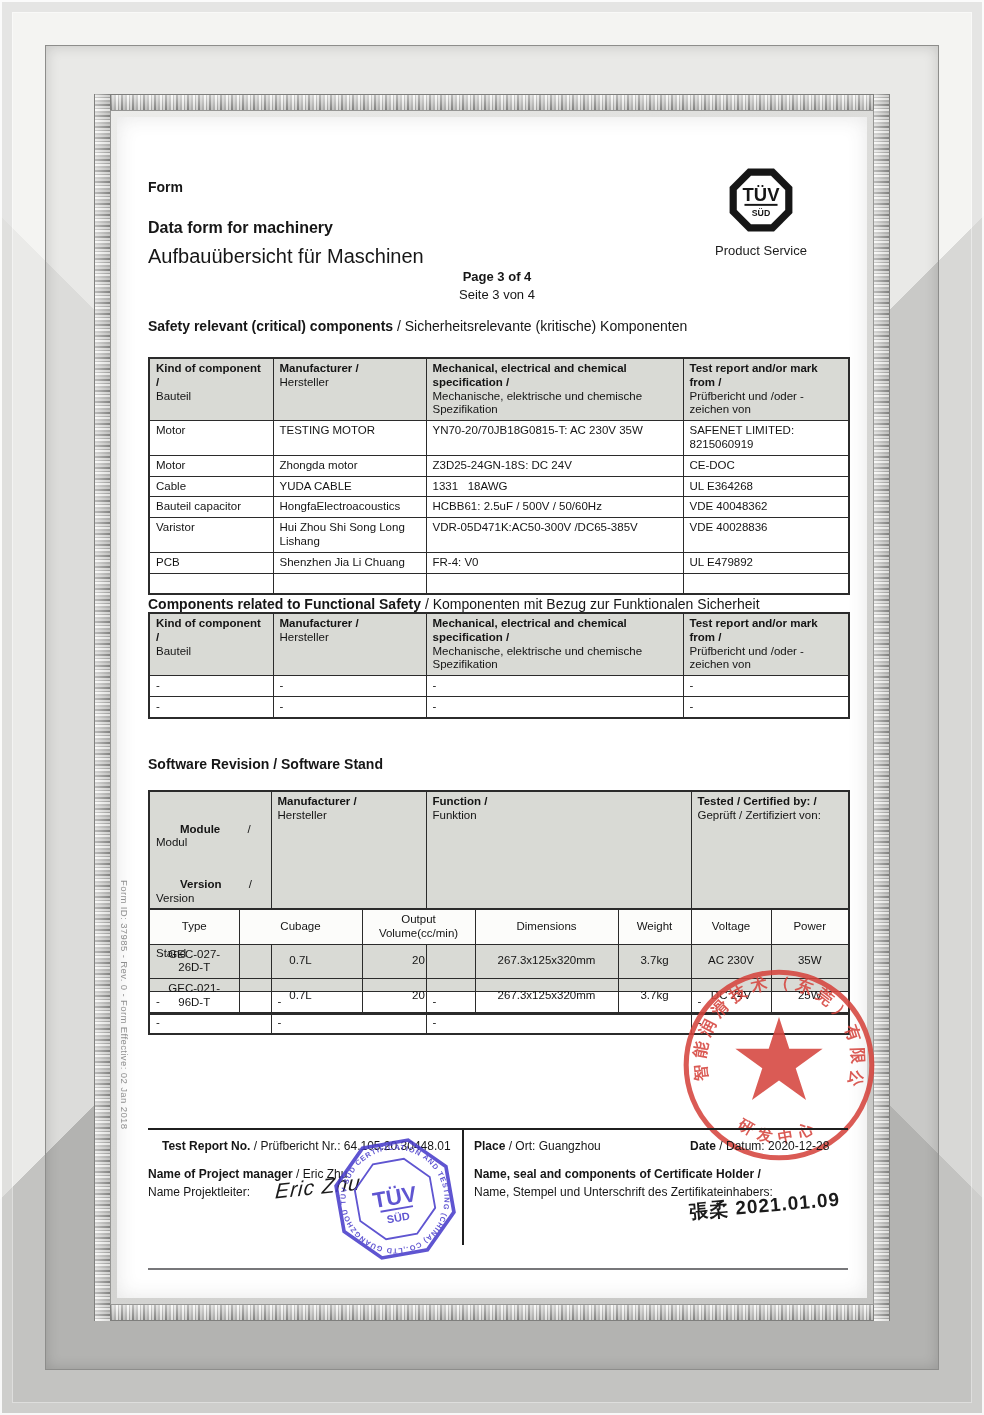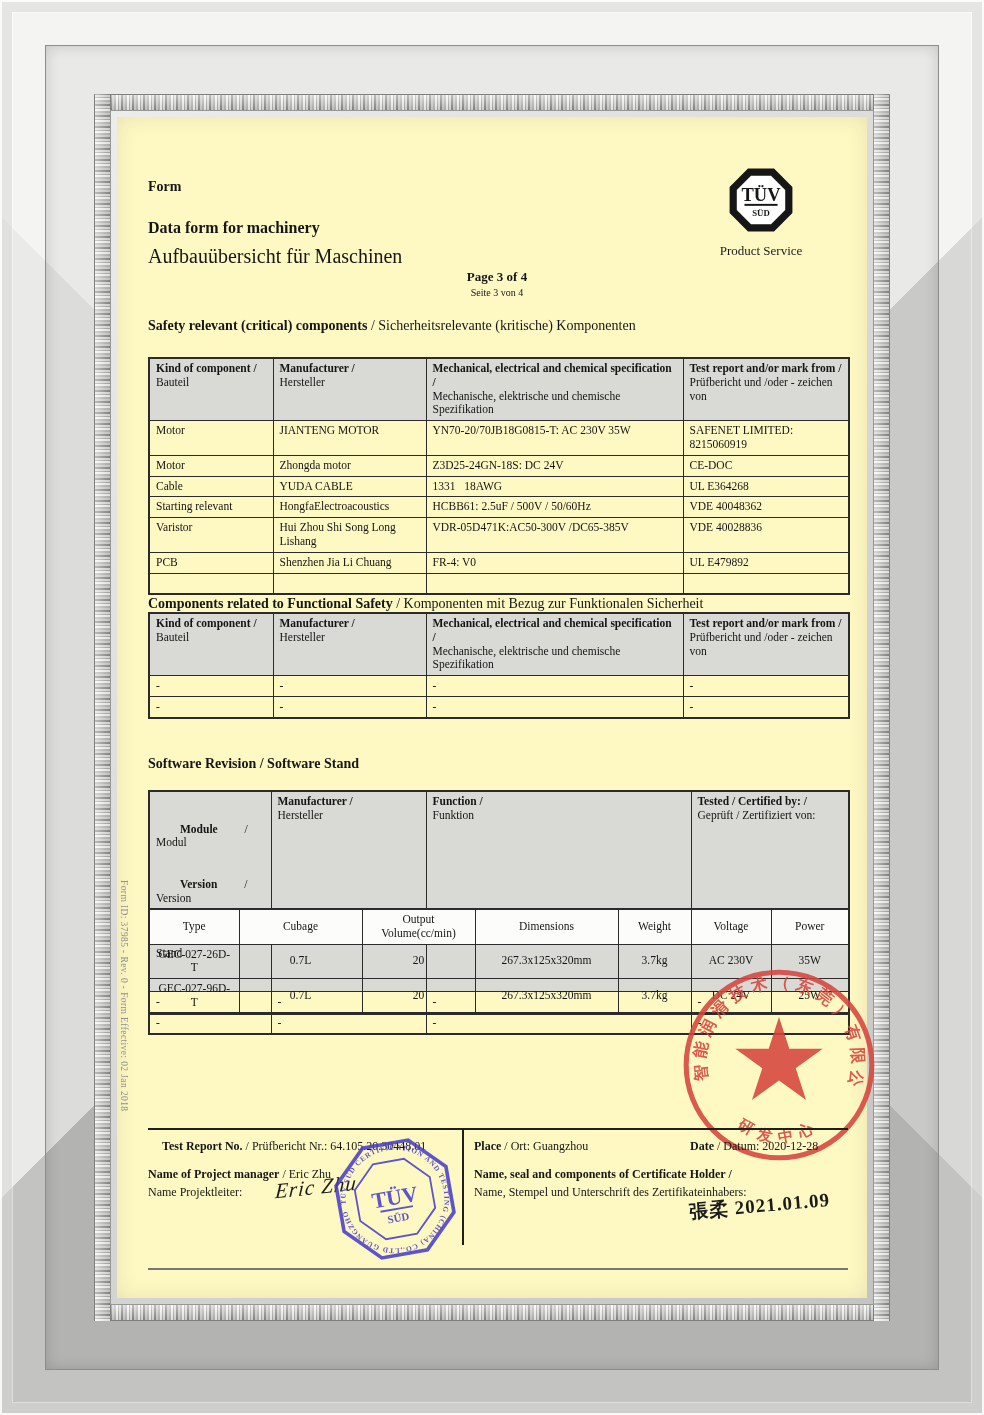--- a/index.html
+++ b/index.html
@@ -23,30 +23,30 @@
      box-shadow:inset 0 1px 0 #7f7f7d, inset 0 -1px 0 #7f7f7d;}
   .strip-v{background:
      linear-gradient(90deg,rgba(255,255,255,.45),rgba(0,0,0,.12)),
      repeating-linear-gradient(0deg,#fbfbf9 0 2px,#aeaeac 2px 3px,#e6e6e4 3px 5px,#8e8e8c 5px 7px,#d6d6d4 7px 9px,#bcbcba 9px 11px);
      box-shadow:inset 1px 0 0 #7f7f7d, inset -1px 0 0 #7f7f7d;}
   .strip-top{top:94px;left:94px;right:94px;height:17px;}
   .strip-bottom{bottom:94px;left:94px;right:94px;height:17px;}
   .strip-left{left:94px;top:94px;bottom:94px;width:17px;}
   .strip-right{right:94px;top:94px;bottom:94px;width:17px;}
   .band3{position:absolute;inset:111px;background:linear-gradient(135deg,#ececea,#c4c4c2);box-shadow:0 0 0 1px #969694;}
-  .page{position:absolute;inset:117px;background:#fef9c3;box-shadow:inset 0 0 20px rgba(60,60,58,.13);font-family:Liberation Serif, serif;}
+  .page{position:absolute;inset:117px;background:#ffffff;box-shadow:inset 0 0 20px rgba(60,60,58,.13);}
 
   
   .abs{position:absolute;}
   .b{font-weight:bold;}
   .form-label{left:31px;top:62px;font-size:14px;font-weight:bold;}
   .title-en{left:31px;top:102px;font-size:16px;font-weight:bold;}
   .title-de{left:31px;top:128px;font-size:20px;}
   .page-en{left:0;top:152px;width:760px;text-align:center;font-size:13px;font-weight:bold;}
-  .page-de{left:0;top:170px;width:760px;text-align:center;font-size:10px;}
+  .page-de{left:0;top:170px;width:760px;text-align:center;font-size:13px;}
   .logo{left:596px;top:48px;width:96px;text-align:center;}
   .logo .cap{font-size:13px;margin-top:4px;color:#1c1c1c;}
   .sec-head{font-size:14px;}
   .safety-head{left:31px;top:201px;}
   .func-head{left:31px;top:479px;}
   .soft-head{left:31px;top:639px;}
 
   table{border-collapse:collapse;table-layout:fixed;width:700px;font-size:11.5px;line-height:1.2;color:#141414;border:2px solid #2b2b2b;}
   th,td{border:1px solid #2b2b2b;padding:3px 6px;vertical-align:top;text-align:left;white-space:pre-wrap;word-wrap:break-word;}
   thead th{background:#d9dad5;font-weight:normal;}
@@ -129,38 +129,38 @@
       <tr>
         <th><span class="hb">Kind of component /</span><span class="hn">Bauteil</span></th>
         <th><span class="hb">Manufacturer /</span><span class="hn">Hersteller</span></th>
         <th><span class="hb">Mechanical, electrical and chemical specification /</span><span class="hn">Mechanische, elektrische und chemische Spezifikation</span></th>
         <th><span class="hb">Test report and/or mark from /</span><span class="hn">Prüfbericht und /oder - zeichen von</span></th>
       </tr>
     </thead>
     <tbody>
         <tr>
           <td>Motor</td>
-          <td>JIANTENG MOTOR</td>
+          <td>TESTING MOTOR</td>
           <td>YN70-20/70JB18G0815-T: AC 230V 35W</td>
           <td>SAFENET LIMITED: 8215060919</td>
         </tr>
         <tr>
           <td>Motor</td>
           <td>Zhongda motor</td>
           <td>Z3D25-24GN-18S: DC 24V</td>
           <td>CE-DOC</td>
         </tr>
         <tr>
           <td>Cable</td>
           <td>YUDA CABLE</td>
           <td>1331   18AWG</td>
           <td>UL E364268</td>
         </tr>
         <tr>
-          <td>Starting relevant</td>
+          <td>Bauteil capacitor</td>
           <td>HongfaElectroacoustics</td>
           <td>HCBB61: 2.5uF / 500V / 50/60Hz</td>
           <td>VDE 40048362</td>
         </tr>
         <tr>
           <td>Varistor</td>
           <td>Hui Zhou Shi Song Long Lishang</td>
           <td>VDR-05D471K:AC50-300V /DC65-385V</td>
           <td>VDE 40028836</td>
         </tr>
@@ -278,21 +278,21 @@
         <tr>
           <td>GEC-027-26D-T</td>
           <td>0.7L</td>
           <td>20</td>
           <td>267.3x125x320mm</td>
           <td>3.7kg</td>
           <td>AC 230V</td>
           <td>35W</td>
         </tr>
         <tr>
-          <td>GEC-027-96D-T</td>
+          <td>GEC-021-96D-T</td>
           <td>0.7L</td>
           <td>20</td>
           <td>267.3x125x320mm</td>
           <td>3.7kg</td>
           <td>DC 24V</td>
           <td>25W</td>
         </tr>
       </tbody>
   </table>
 

